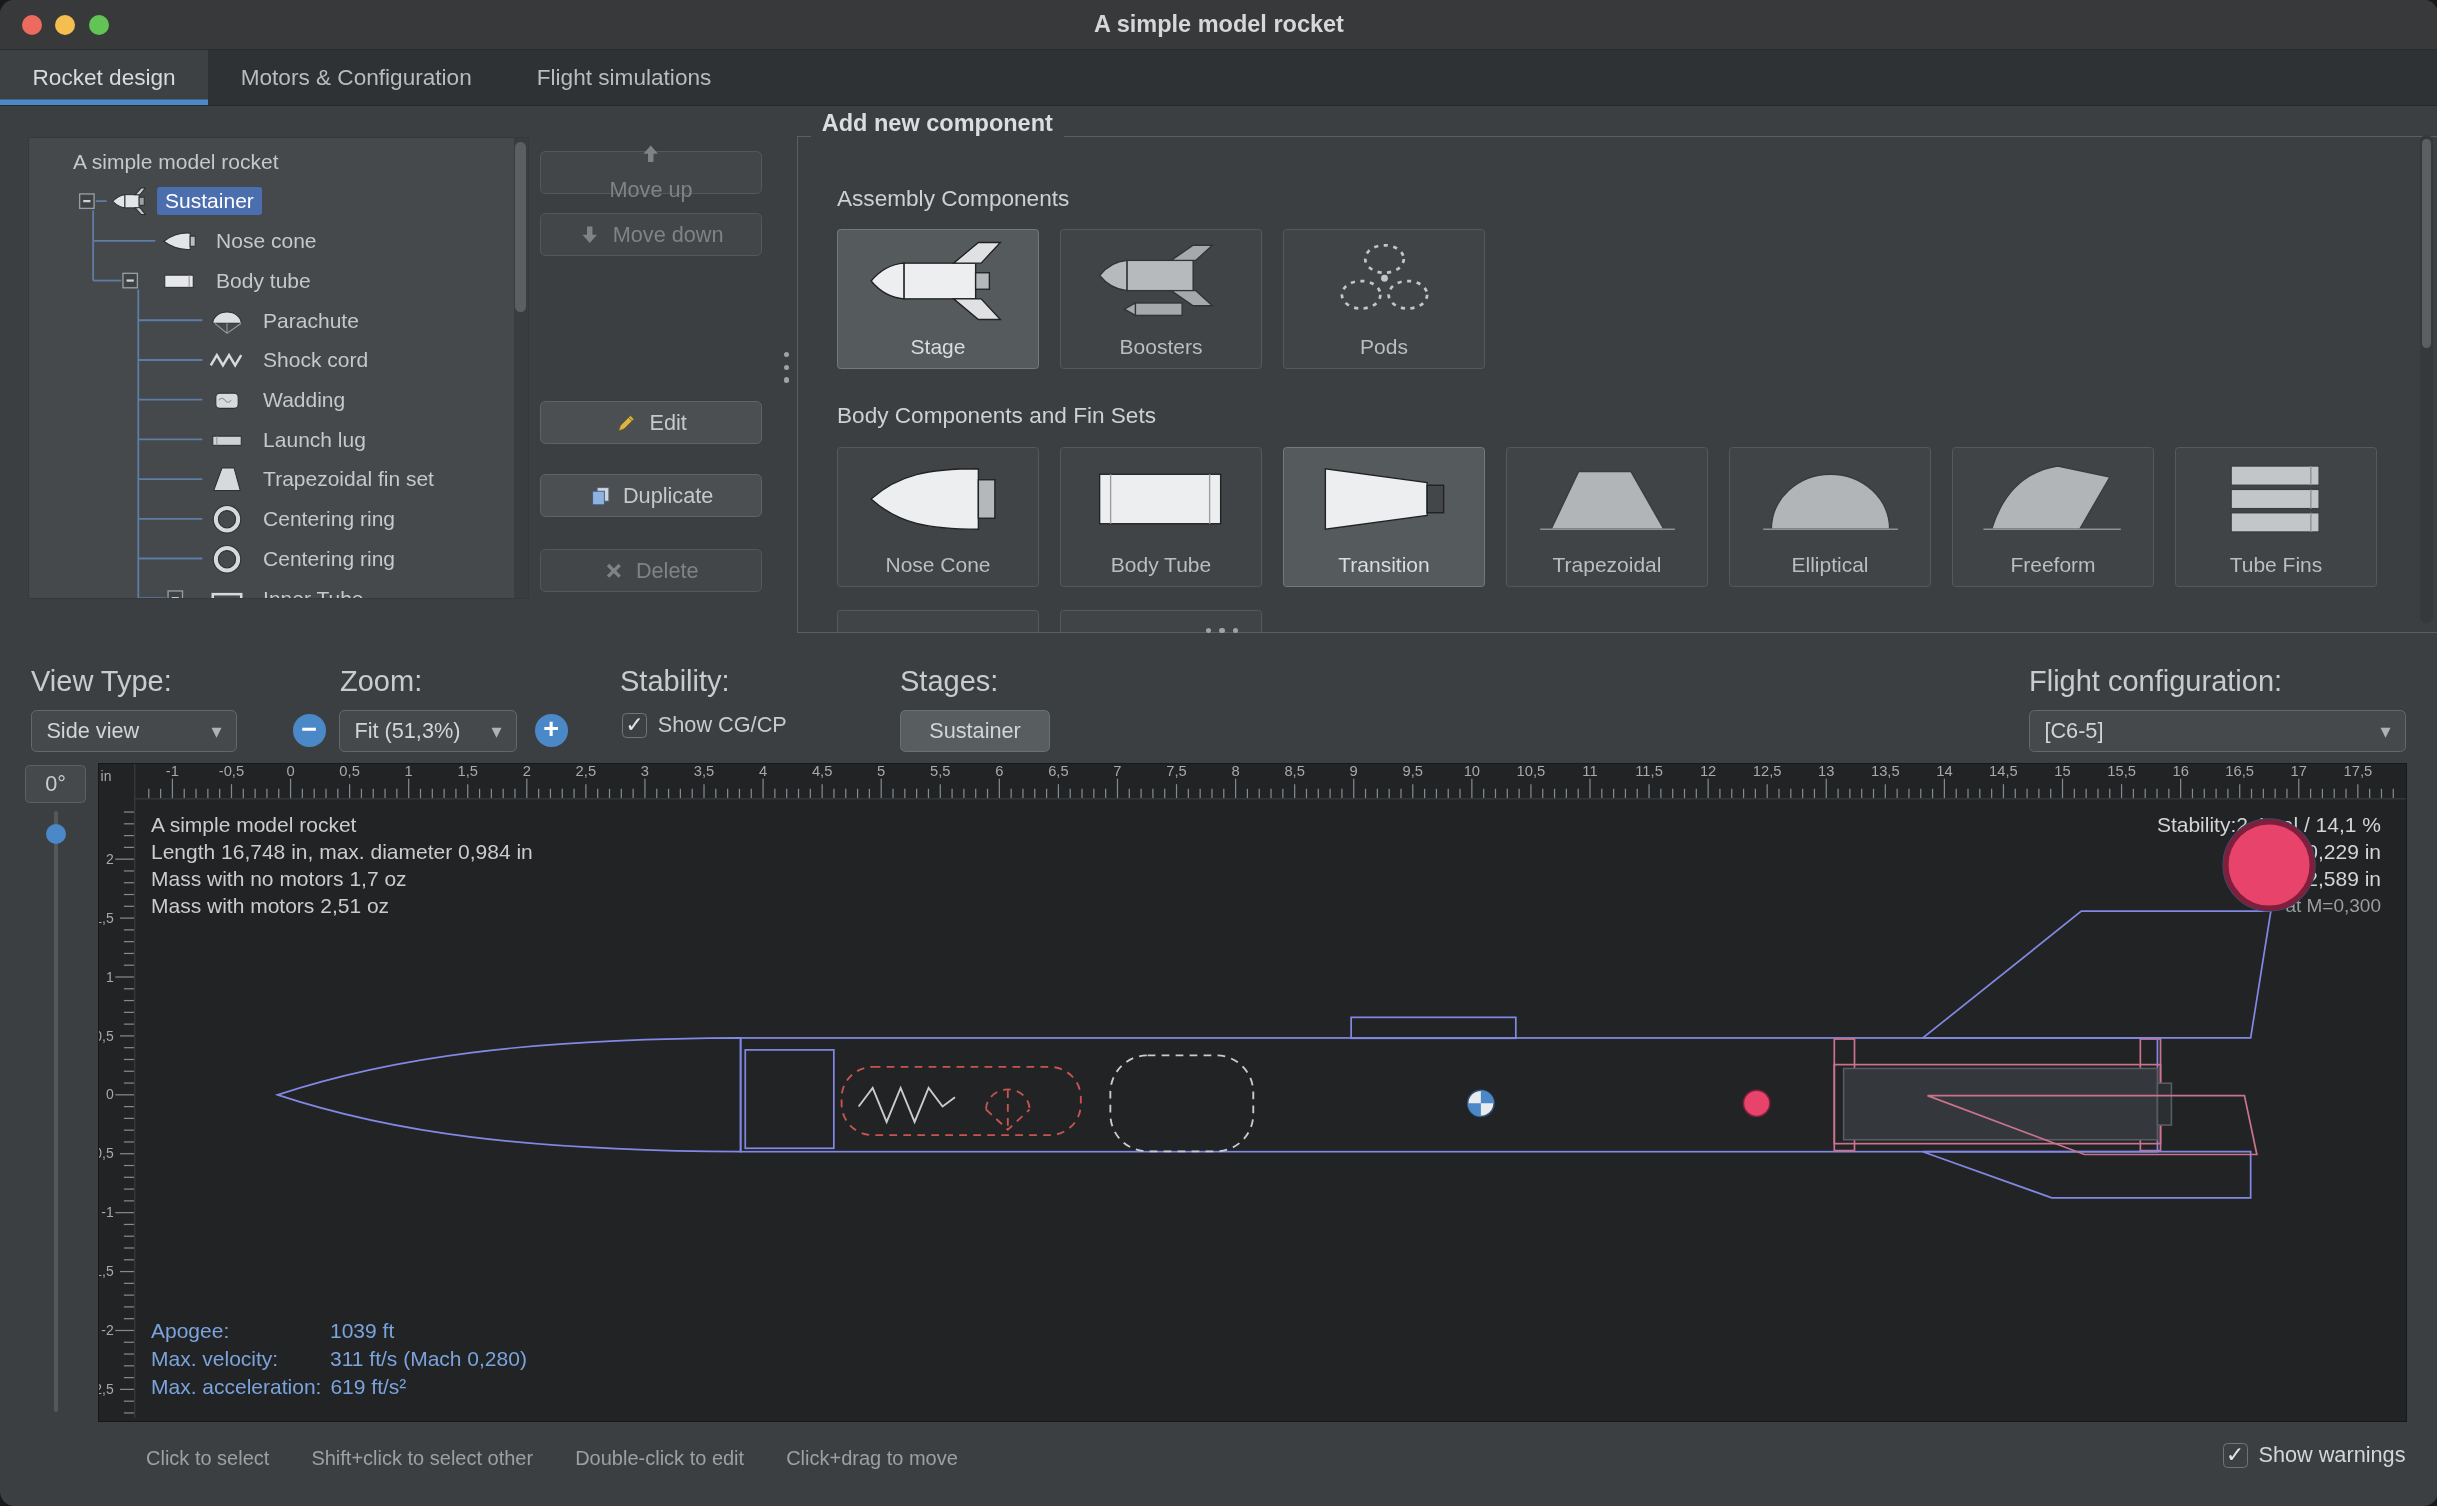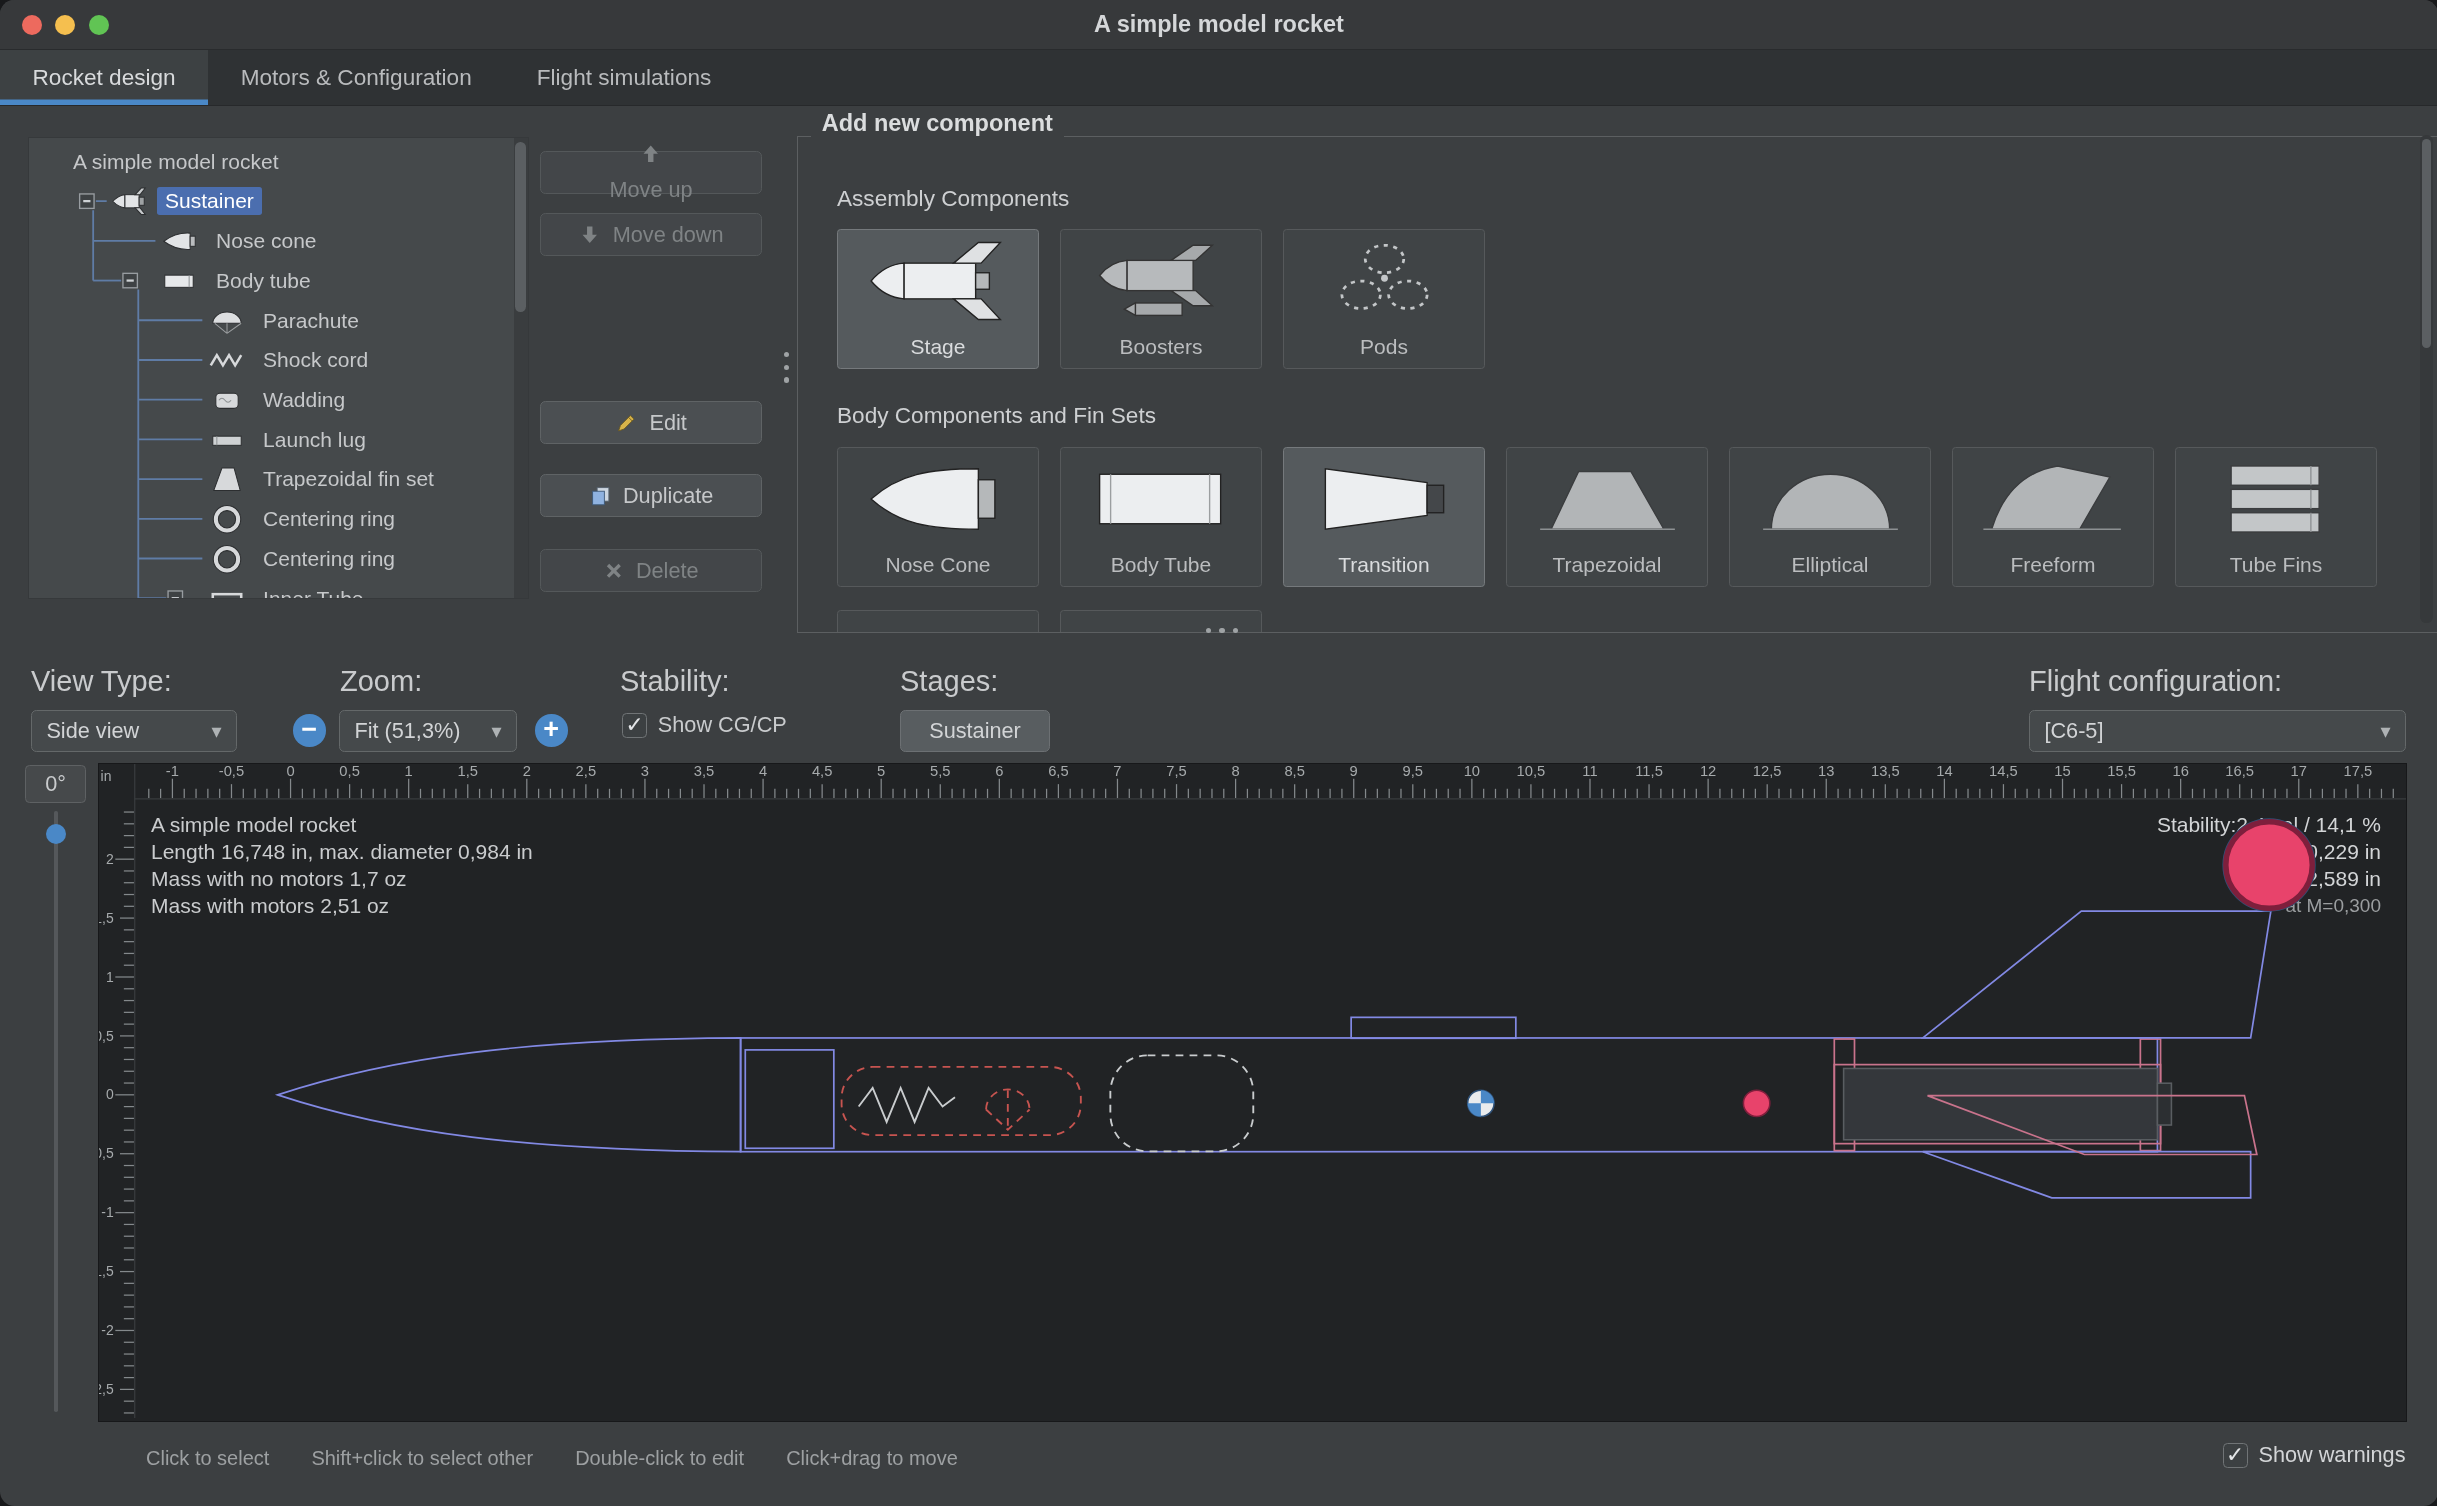--- a/index.html
+++ b/index.html
@@ -813,20 +813,34 @@
             <circle r="9" fill="#e9ebed" stroke="#2f5178"></circle>
             <path d="M0,0 L9,0 A9,9 0 0 0 0,-9 Z" fill="var(--accent)"></path>
             <path d="M0,0 L-9,0 A9,9 0 0 0 0,9 Z" fill="var(--accent)"></path>
           </svg><span>CG: 10,229 in</span></div>
       <div><svg width="18" height="18" viewBox="-10 -10 20 20">
             <circle r="8" fill="var(--cp)" stroke="#7e1f3c"></circle>
           </svg><span>CP: 12,589 in</span></div>
       <div class="mach">at M=0,300</div>
     </div>
 
+    <div class="fstats" id="fstats">
+        <div class="row">
+          <span class="lbl fixed">Apogee:</span>
+          <span>1039 ft</span>
+        </div>
+        <div class="row">
+          <span class="lbl fixed">Max. velocity:</span>
+          <span>311 ft/s  (Mach 0,280)</span>
+        </div>
+        <div class="row">
+          <span class="lbl">Max. acceleration:</span>
+          <span>619 ft/s²</span>
+        </div>
+      </div>
   </div>
 
   <div class="statusbar">
     <div class="hints" id="hints">
         <span>Click to select</span>
         <span>Shift+click to select other</span>
         <span>Double-click to edit</span>
         <span>Click+drag to move</span>
       </div>
     <div class="warn">

